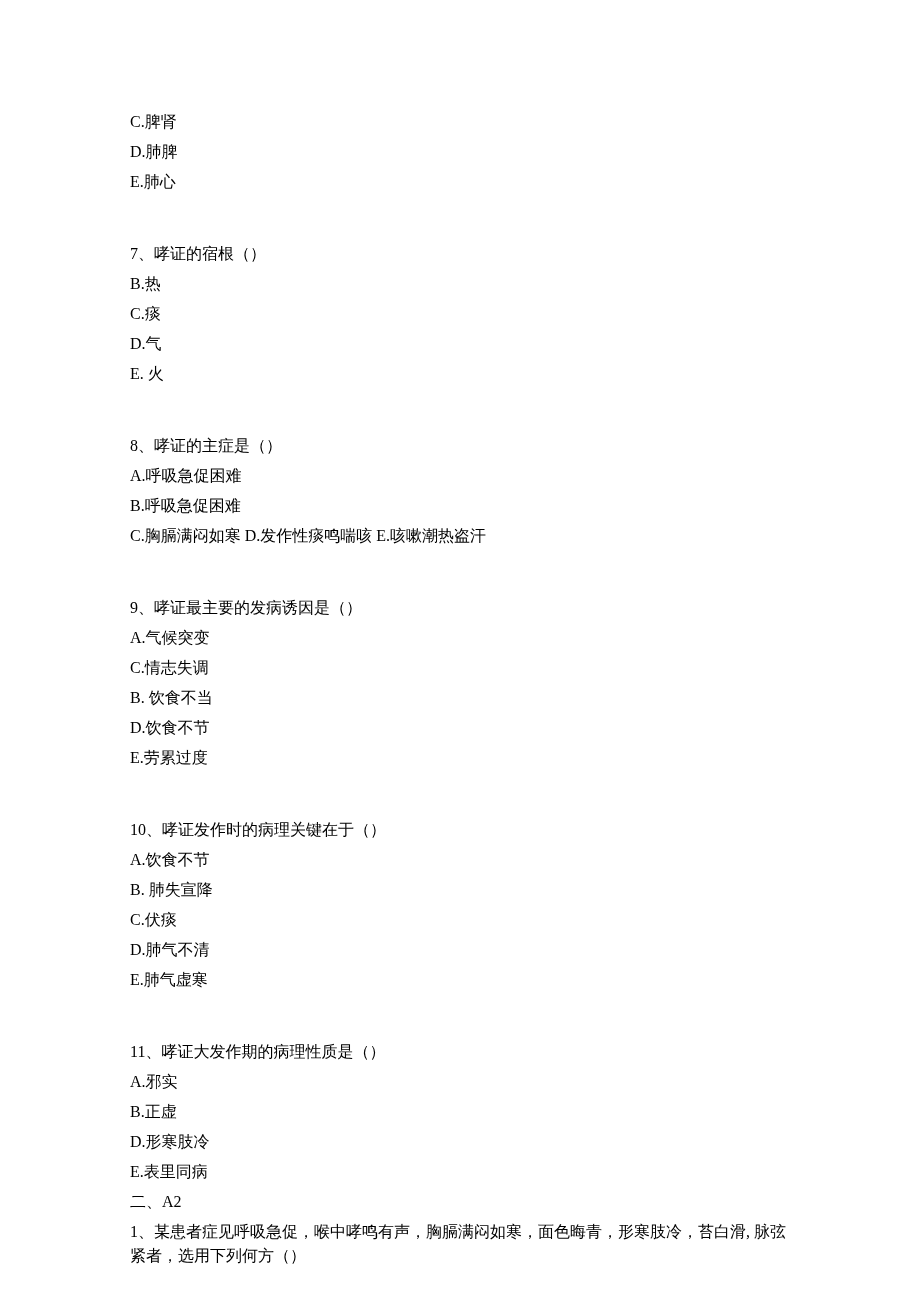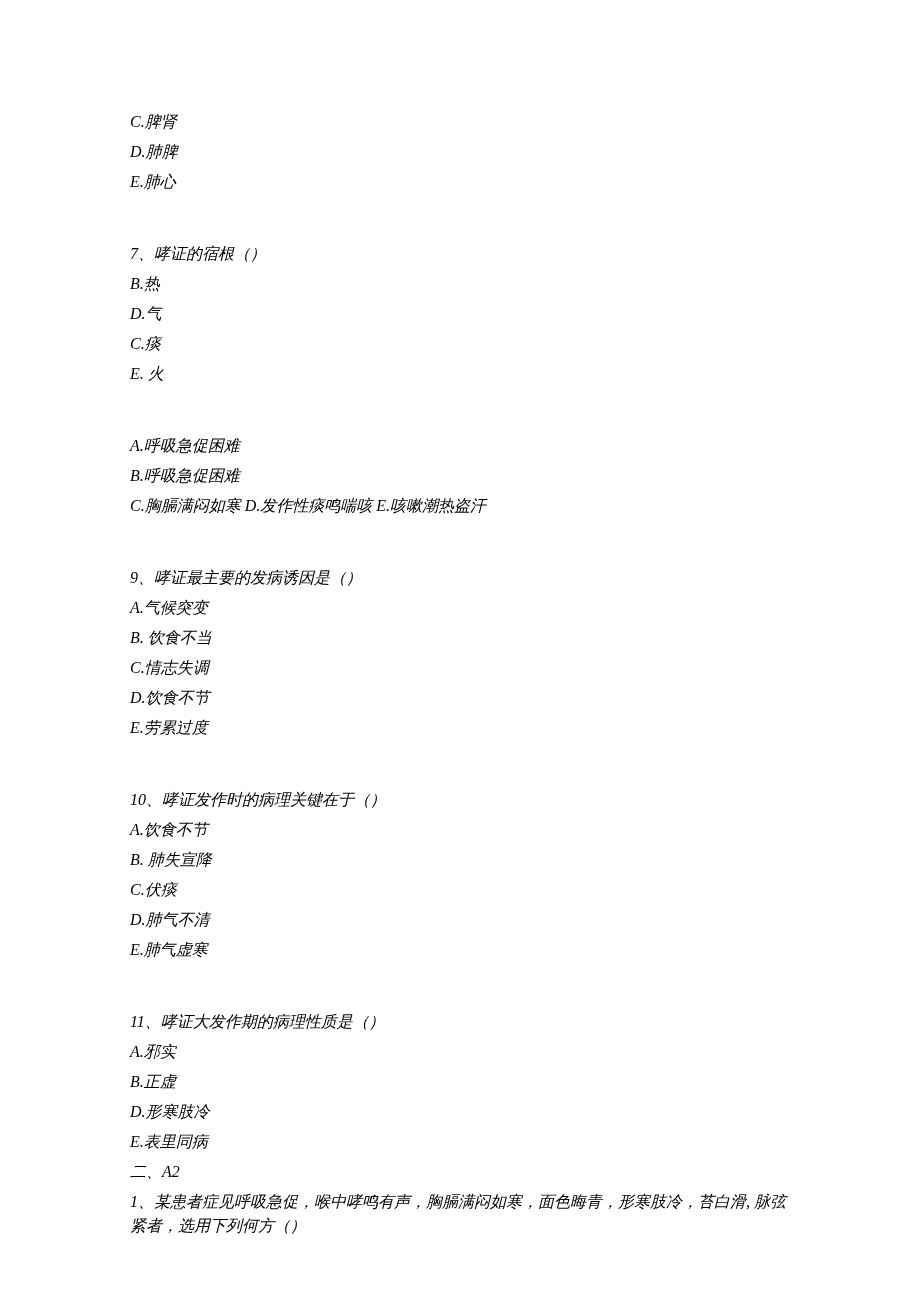--- a/index.html
+++ b/index.html
@@ -13,21 +13,20 @@
   }
   .page {
     width: 920px;
     min-height: 1301px;
     padding: 110px 130px 60px 130px;
     box-sizing: border-box;
   }
   .line {
     margin: 0 0 6px 0;
     white-space: pre-wrap;
-    font-style: italic;
   }
   .block {
     margin-bottom: 48px;
   }
   .block-tight {
     margin-bottom: 0;
   }
 </style>
 </head>
 <body>
@@ -36,36 +35,37 @@
 
   <div class="block">
     <div class="line">C.脾肾</div>
     <div class="line">D.肺脾</div>
     <div class="line">E.肺心</div>
   </div>
 
   <div class="block">
     <div class="line">7、哮证的宿根（）</div>
     <div class="line">B.热</div>
+    <div class="line">C.痰</div>
     <div class="line">D.气</div>
-    <div class="line">C.痰</div>
     <div class="line">E. 火</div>
   </div>
 
   <div class="block">
+    <div class="line">8、哮证的主症是（）</div>
     <div class="line">A.呼吸急促困难</div>
     <div class="line">B.呼吸急促困难</div>
     <div class="line">C.胸膈满闷如寒 D.发作性痰鸣喘咳 E.咳嗽潮热盗汗</div>
   </div>
 
   <div class="block">
     <div class="line">9、哮证最主要的发病诱因是（）</div>
     <div class="line">A.气候突变</div>
+    <div class="line">C.情志失调</div>
     <div class="line">B. 饮食不当</div>
-    <div class="line">C.情志失调</div>
     <div class="line">D.饮食不节</div>
     <div class="line">E.劳累过度</div>
   </div>
 
   <div class="block">
     <div class="line">10、哮证发作时的病理关键在于（）</div>
     <div class="line">A.饮食不节</div>
     <div class="line">B. 肺失宣降</div>
     <div class="line">C.伏痰</div>
     <div class="line">D.肺气不清</div>

